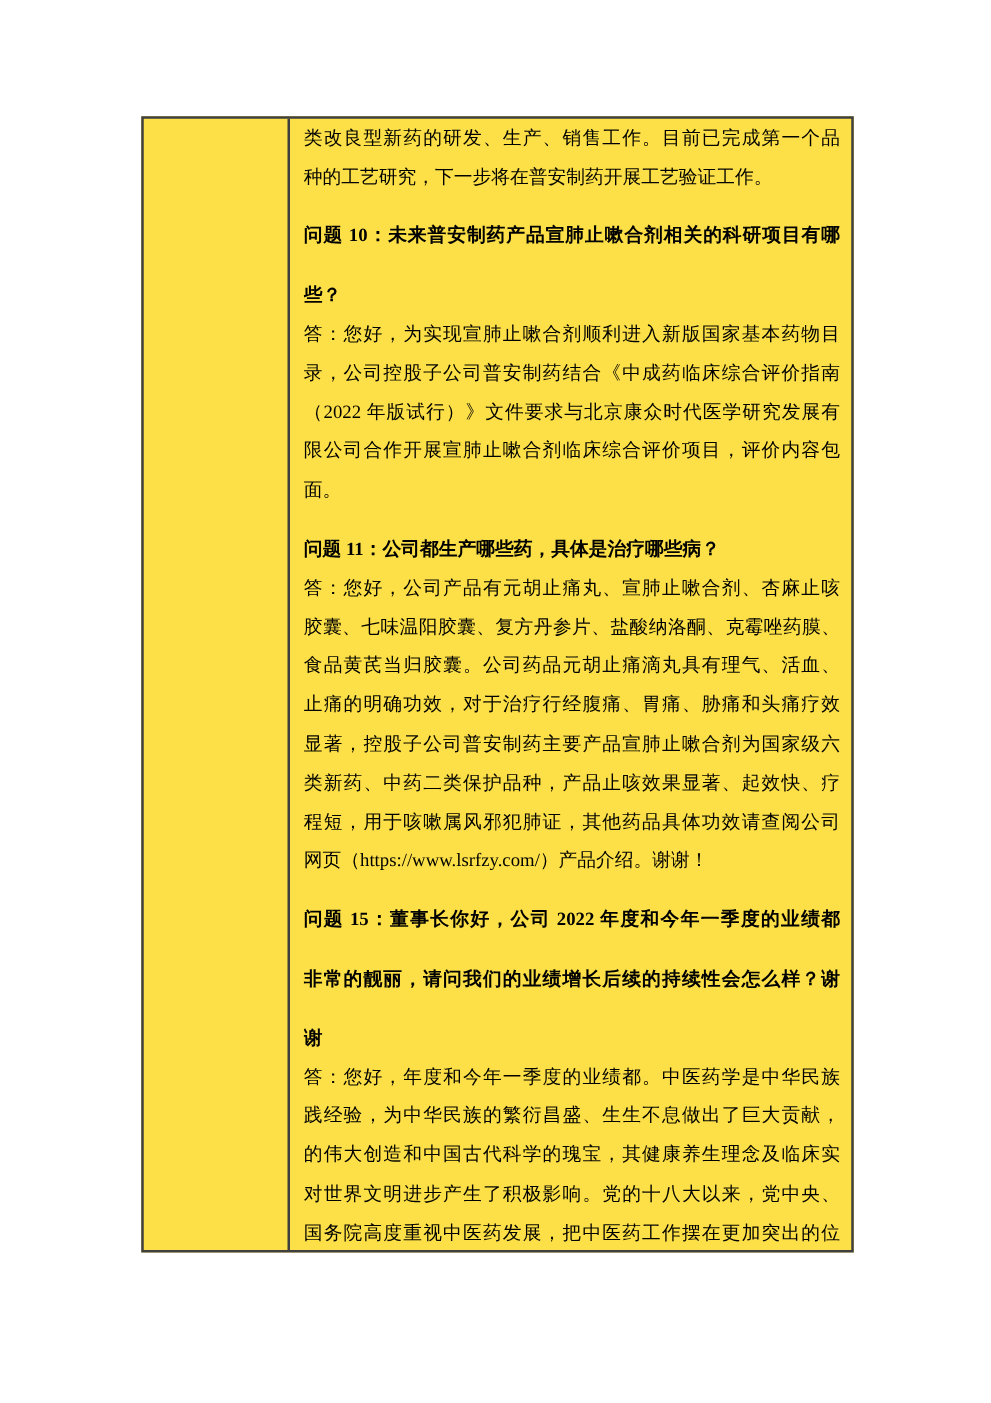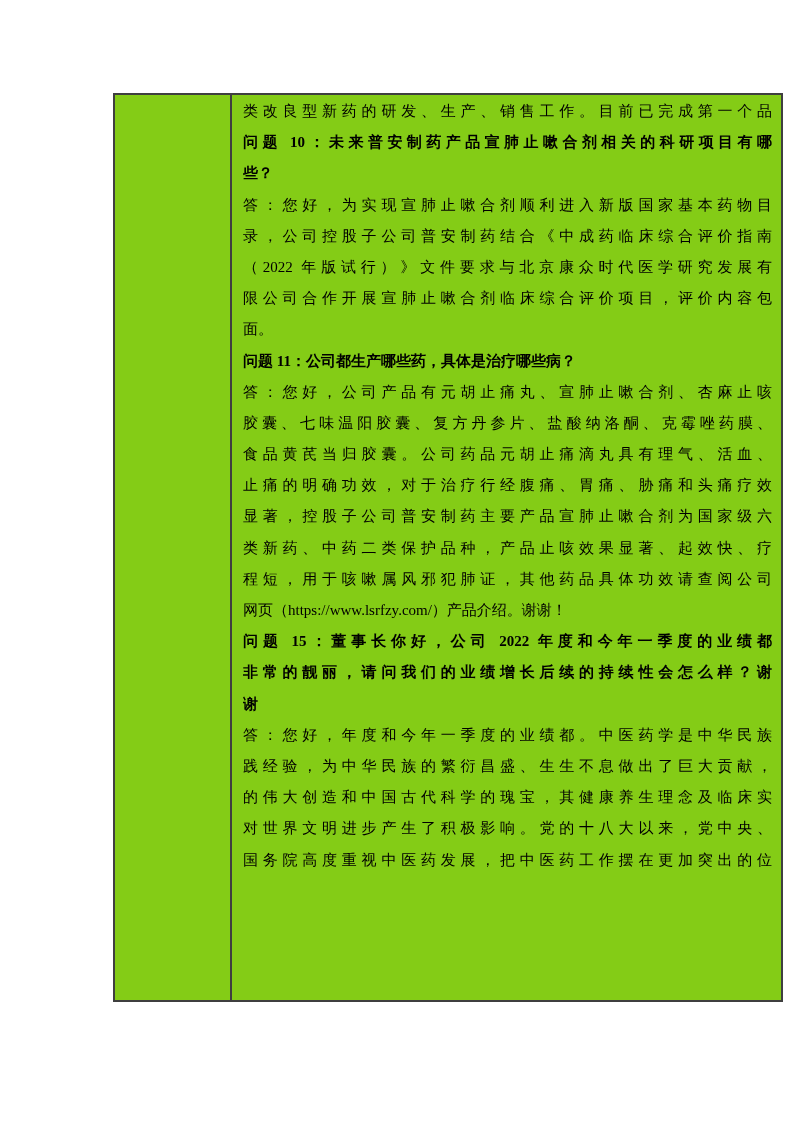--- a/index.html
+++ b/index.html
@@ -13,26 +13,26 @@
     height: 1122px;
     background: #ffffff;
     font-family: "Liberation Serif", "DejaVu Serif", serif;
     color: #000000;
     overflow: hidden;
   }
   .doc-table {
     position: absolute;
     left: 113px;
     top: 93px;
-    width: 670px;
+    width: 570px;
     height: 909px;
     border: 2px solid #3f3f3f;
     box-sizing: border-box;
     display: flex;
-    background: #84cc16;
+    background: #fde047;
   }
   .cell-left {
     flex: 0 0 117px;
     border-right: 2px solid #3f3f3f;
     box-sizing: border-box;
   }
   .cell-right {
     flex: 1;
     box-sizing: border-box;
     padding: 1px 9px 0 11px;
@@ -47,33 +47,35 @@
     -moz-text-align-last: justify;
     overflow: hidden;
     white-space: normal;
   }
   .ln.pe {
     text-align-last: left;
     -moz-text-align-last: left;
   }
   .ln.b {
     font-weight: bold;
+    margin-top: 16px;
   }
   .ln.ind {
     padding-left: 32px;
   }
 </style>
 </head>
 <body>
 
 <div class="page">
   <div class="doc-table">
     <div class="cell-left"></div>
     <div class="cell-right">
       <div class="ln">类改良型新药的研发、生产、销售工作。目前已完成第一个品</div>
+      <div class="ln pe">种的工艺研究，下一步将在普安制药开展工艺验证工作。</div>
       <div class="ln b">问题 10：未来普安制药产品宣肺止嗽合剂相关的科研项目有哪</div>
       <div class="ln b pe">些？</div>
       <div class="ln">答：您好，为实现宣肺止嗽合剂顺利进入新版国家基本药物目</div>
       <div class="ln">录，公司控股子公司普安制药结合《中成药临床综合评价指南</div>
       <div class="ln">（2022 年版试行）》文件要求与北京康众时代医学研究发展有</div>
       <div class="ln">限公司合作开展宣肺止嗽合剂临床综合评价项目，评价内容包</div>
       <div class="ln pe">面。</div>
       <div class="ln b pe">问题 11：公司都生产哪些药，具体是治疗哪些病？</div>
       <div class="ln">答：您好，公司产品有元胡止痛丸、宣肺止嗽合剂、杏麻止咳</div>
       <div class="ln">胶囊、七味温阳胶囊、复方丹参片、盐酸纳洛酮、克霉唑药膜、</div>

